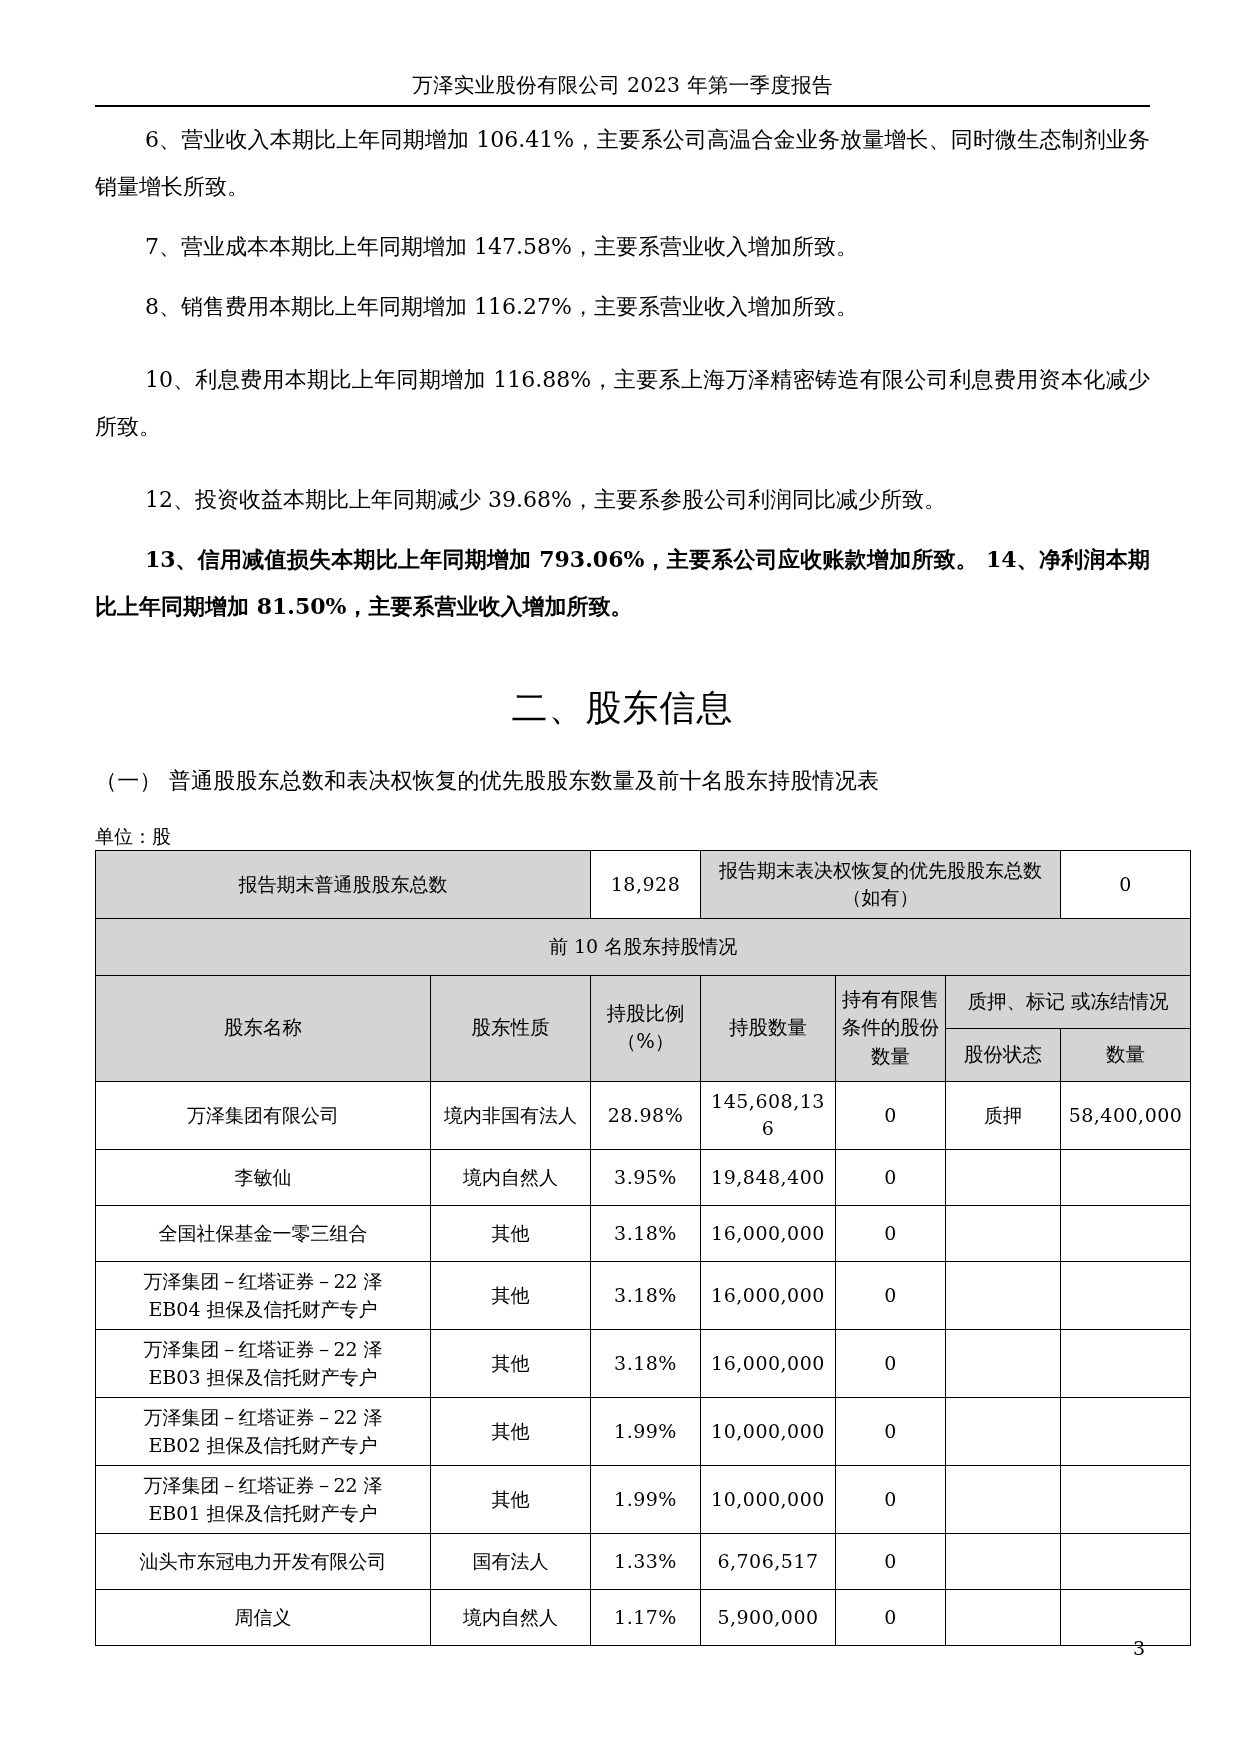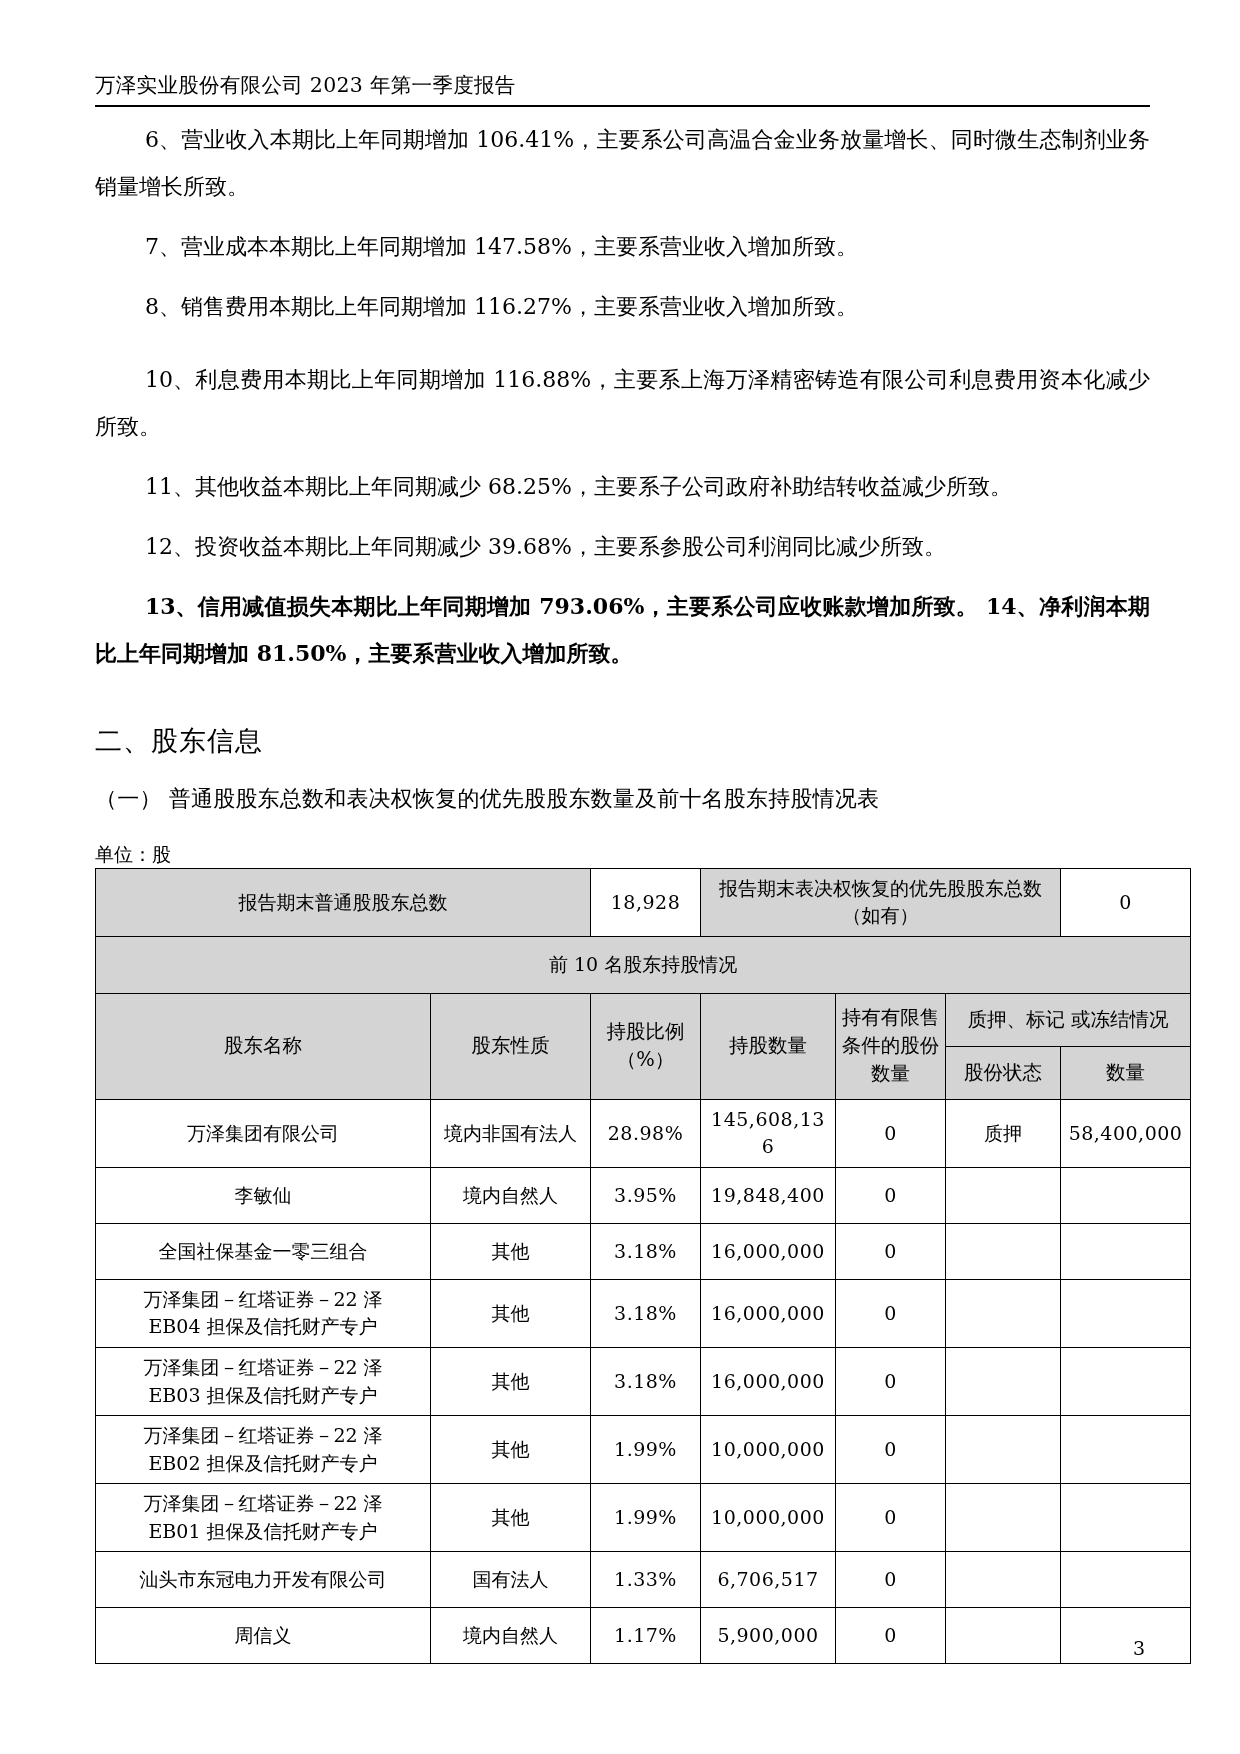--- a/index.html
+++ b/index.html
@@ -21,21 +21,21 @@
   }
 
   
   .header-zone {
     position: absolute;
     left: 95px;
     top: 72px;
     width: 1055px;
   }
   .header-title {
-    text-align: left;
+    text-align: center;
     font-size: 20.5px;
     line-height: 1.3;
     letter-spacing: 0.3px;
     white-space: nowrap;
   }
   .header-rule {
     margin-top: 6px;
     border-top: 2.2px solid #000;
     width: 100%;
   }
@@ -57,25 +57,26 @@
   .num {
     display: inline-block;
     min-width: 86px;
     padding-left: 50px;
     box-sizing: border-box;
   }
   .spacer-sm { height: 13px; }
   .tight { line-height: 40px; font-weight: bold; }
 
   h2.section-heading {
-    font-size: 27px;
+    font-size: 36px;
     font-weight: normal;
-    margin: 0;
+    margin: 8px;
     line-height: 1.45;
     letter-spacing: 1px;
+    text-align: center;
   }
   p.subheading {
     font-size: 22px;
     margin: 0;
     line-height: 1.5;
     letter-spacing: 0.2px;
   }
   .unit-line {
     font-size: 19px;
     line-height: 1.4;
@@ -135,21 +136,20 @@
     <div class="spacer-sm"></div>
 
     <p class="para"><span class="num">8、</span><span>销售费用本期比上年同期增加 116.27%，主要系营业收入增加所致。</span></p>
     <div class="spacer-sm"></div>
 
     <div class="spacer-sm"></div>
 
     <p class="para"><span class="num">10、</span><span>利息费用本期比上年同期增加 116.88%，主要系上海万泽精密铸造有限公司利息费用资本化减少所致。</span></p>
     <div class="spacer-sm"></div>
 
-    <p class="para"><span class="num">11、</span><span>其他收益本期比上年同期减少 68.25%，主要系子公司政府补助结转收益减少所致。</span></p>
     <div class="spacer-sm"></div>
 
     <p class="para"><span class="num">12、</span><span>投资收益本期比上年同期减少 39.68%，主要系参股公司利润同比减少所致。</span></p>
     <div class="spacer-sm"></div>
 
     <p class="para tight"><span class="num">13、</span><span>信用减值损失本期比上年同期增加 793.06%，主要系公司应收账款增加所致。  14、净利润本期比上年同期增加 81.50%，主要系营业收入增加所致。</span></p>
 
     <div style="height:44px"></div>
 
     <h2 class="section-heading">二、股东信息</h2>

